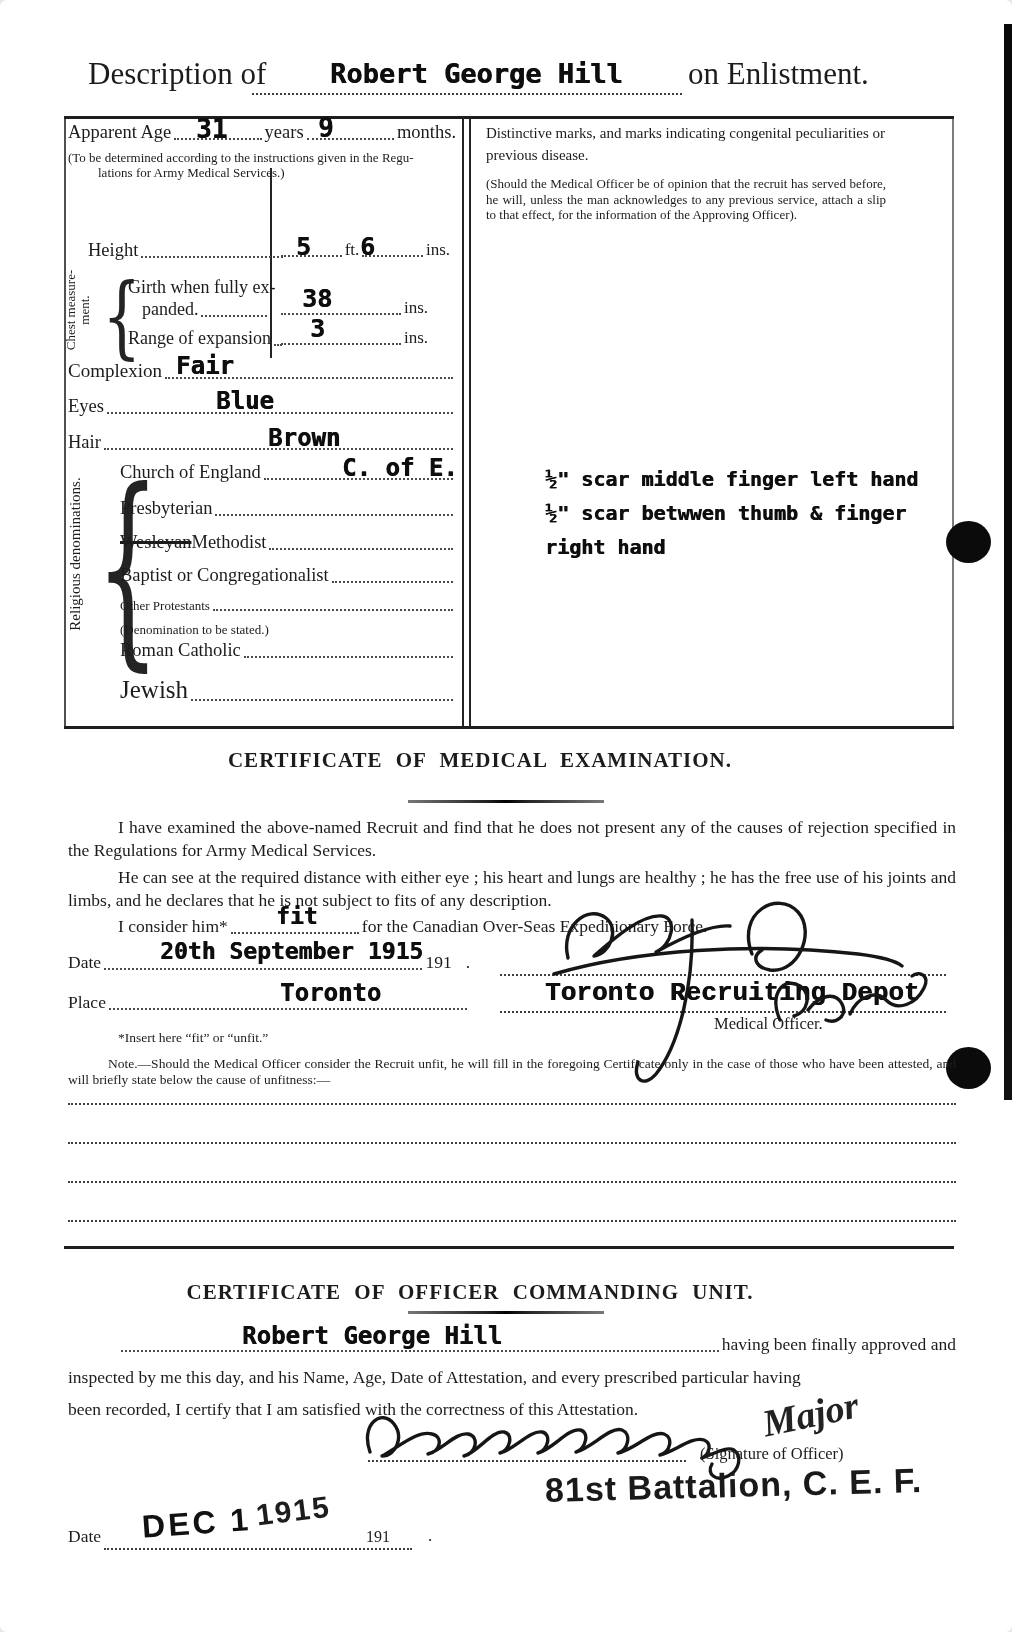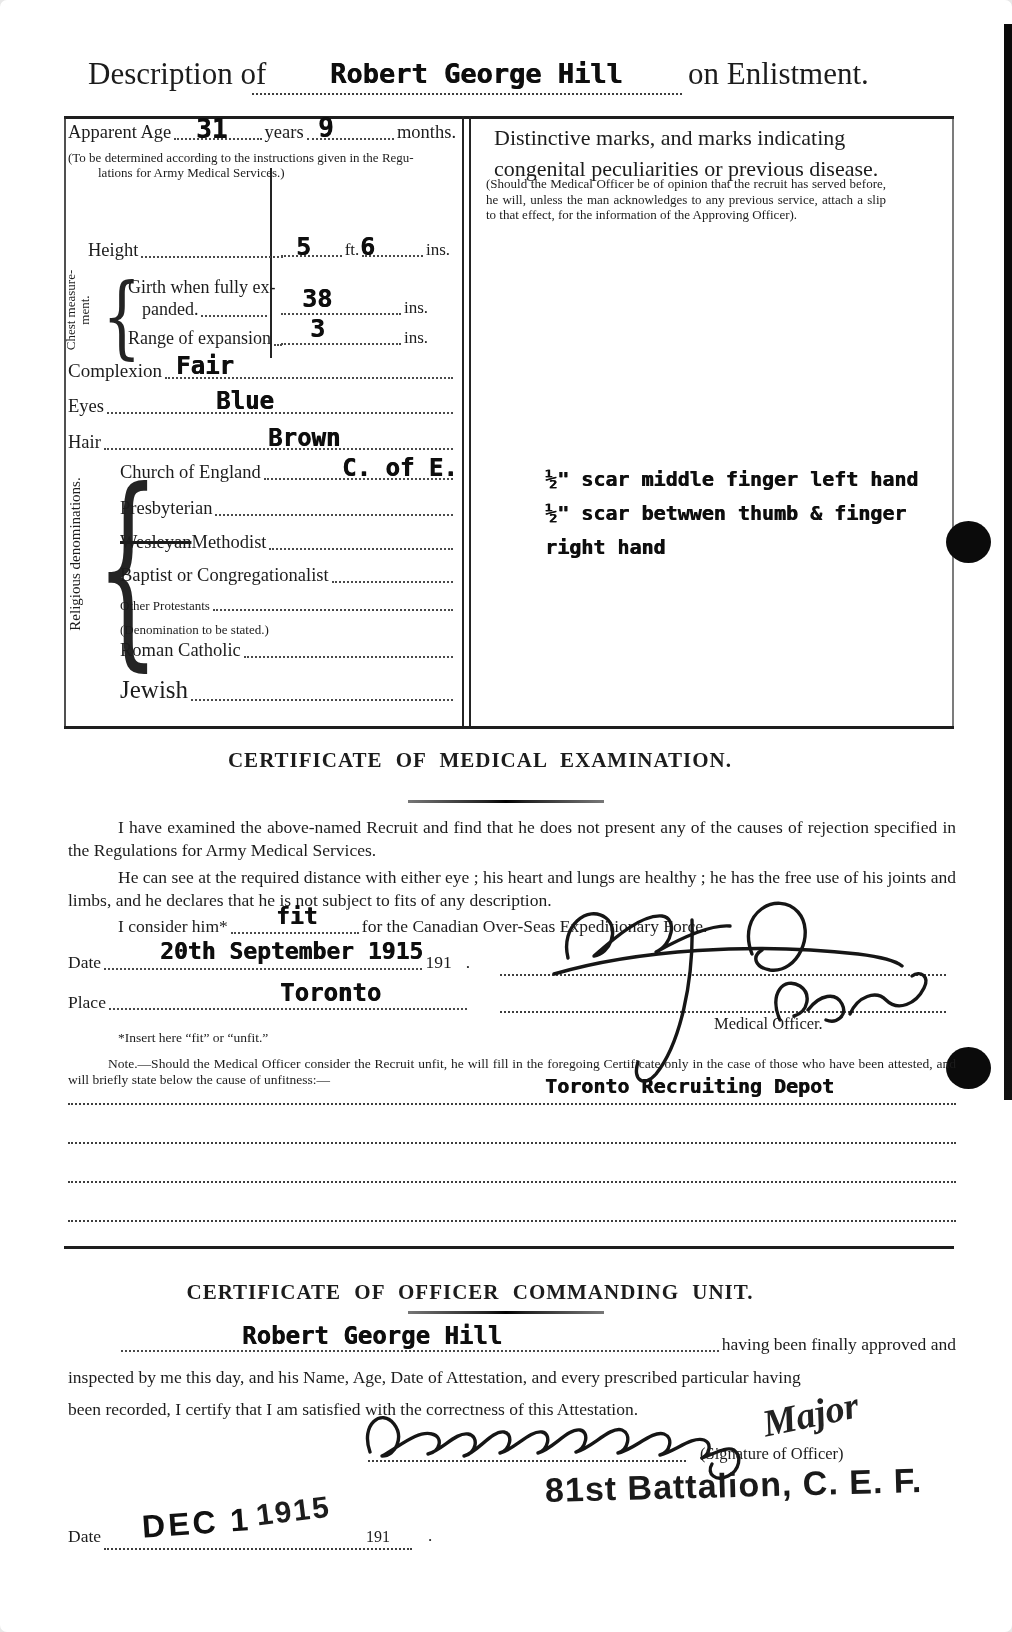--- a/index.html
+++ b/index.html
@@ -150,21 +150,21 @@
   <div class="abs row" style="left:120px;top:640px;width:336px;font-size:18.5px;">
     <span class="lb">Roman  Catholic</span>
     <span class="ld"></span>
   </div>
 
   <div class="abs row" style="left:120px;top:676px;width:336px;font-size:25px;align-items:center;">
     <span class="lb">Jewish</span>
     <span class="ld"></span>
   </div>
 
-  <div class="abs serif" style="left:486px;top:122px;width:408px;font-size:22px;line-height:31px;margin-left:8px;">Distinctive marks, and marks indicating congenital peculiarities or previous disease.</div>
+  <div class="abs serif" style="left:486px;top:122px;width:408px;font-size:15px;line-height:22px;">Distinctive marks, and marks indicating congenital peculiarities or previous disease.</div>
   <div class="abs small serif" style="left:486px;top:176px;width:400px;text-align:justify;line-height:15.5px;">(Should the Medical Officer be of opinion that the recruit has served before, he will, unless the man acknowledges to any previous service, attach a slip to that effect, for the information of the Approving Officer).</div>
 
   <div class="abs" style="left:545px;top:462px;">
     <div class="type" style="font-size:20px;line-height:34px;">½" scar middle finger left hand</div>
     <div class="type" style="font-size:20px;line-height:34px;">½" scar betwwen thumb &amp; finger</div>
     <div class="type" style="font-size:20px;line-height:34px;">right hand</div>
   </div>
 
   <div class="abs punch" style="left:946px;top:521px;width:45px;height:42px;"></div>
   <div class="abs punch" style="left:946px;top:1047px;width:45px;height:42px;"></div>
@@ -194,21 +194,21 @@
   <div class="abs dotrule" style="left:500px;top:974px;width:446px;"></div>
 
   <div class="abs row" style="left:68px;top:992px;width:402px;font-size:17.5px;">
     <span class="lb">Place</span>
     <span class="ld"></span>
   </div>
   <div class="abs type" style="left:280px;top:979px;font-size:24px;">Toronto</div>
   <div class="abs dotrule" style="left:500px;top:1011px;width:446px;"></div>
 
   <div class="abs serif" style="left:714px;top:1014px;font-size:16.5px;">Medical Officer.</div>
-  <div class="abs type" style="left:545px;top:1074px;font-size:20px;">Toronto Recruiting Depot</div>
+  <div class="abs type" style="left:545px;top:978px;font-size:26px;font-family:Liberation Mono, monospace;">Toronto Recruiting Depot</div>
 
   <svg class="abs sig" style="left:540px;top:862px;" width="430" height="250" viewBox="0 0 430 250">
     <path d="M28,96 C20,64 48,42 66,56 C80,67 70,92 54,94 C70,80 100,52 122,54 C138,56 132,84 116,90 C134,80 168,62 190,64"></path>
     <path d="M14,112 C96,88 214,80 318,92 C342,95 356,99 362,104"></path>
     <path d="M212,92 C196,50 238,28 258,50 C276,70 258,112 230,108 C214,105 212,94 222,88"></path>
     <path d="M152,58 C154,120 140,182 116,212 C104,226 92,218 98,200"></path>
     <path d="M240,158 C228,132 244,114 260,124 C272,132 268,150 254,154"></path>
     <path d="M268,148 C280,132 296,130 302,142 C308,154 296,162 286,158"></path>
     <path d="M310,152 C318,134 336,128 346,138 C358,150 376,142 384,126 C390,114 380,108 372,114"></path>
   </svg>

